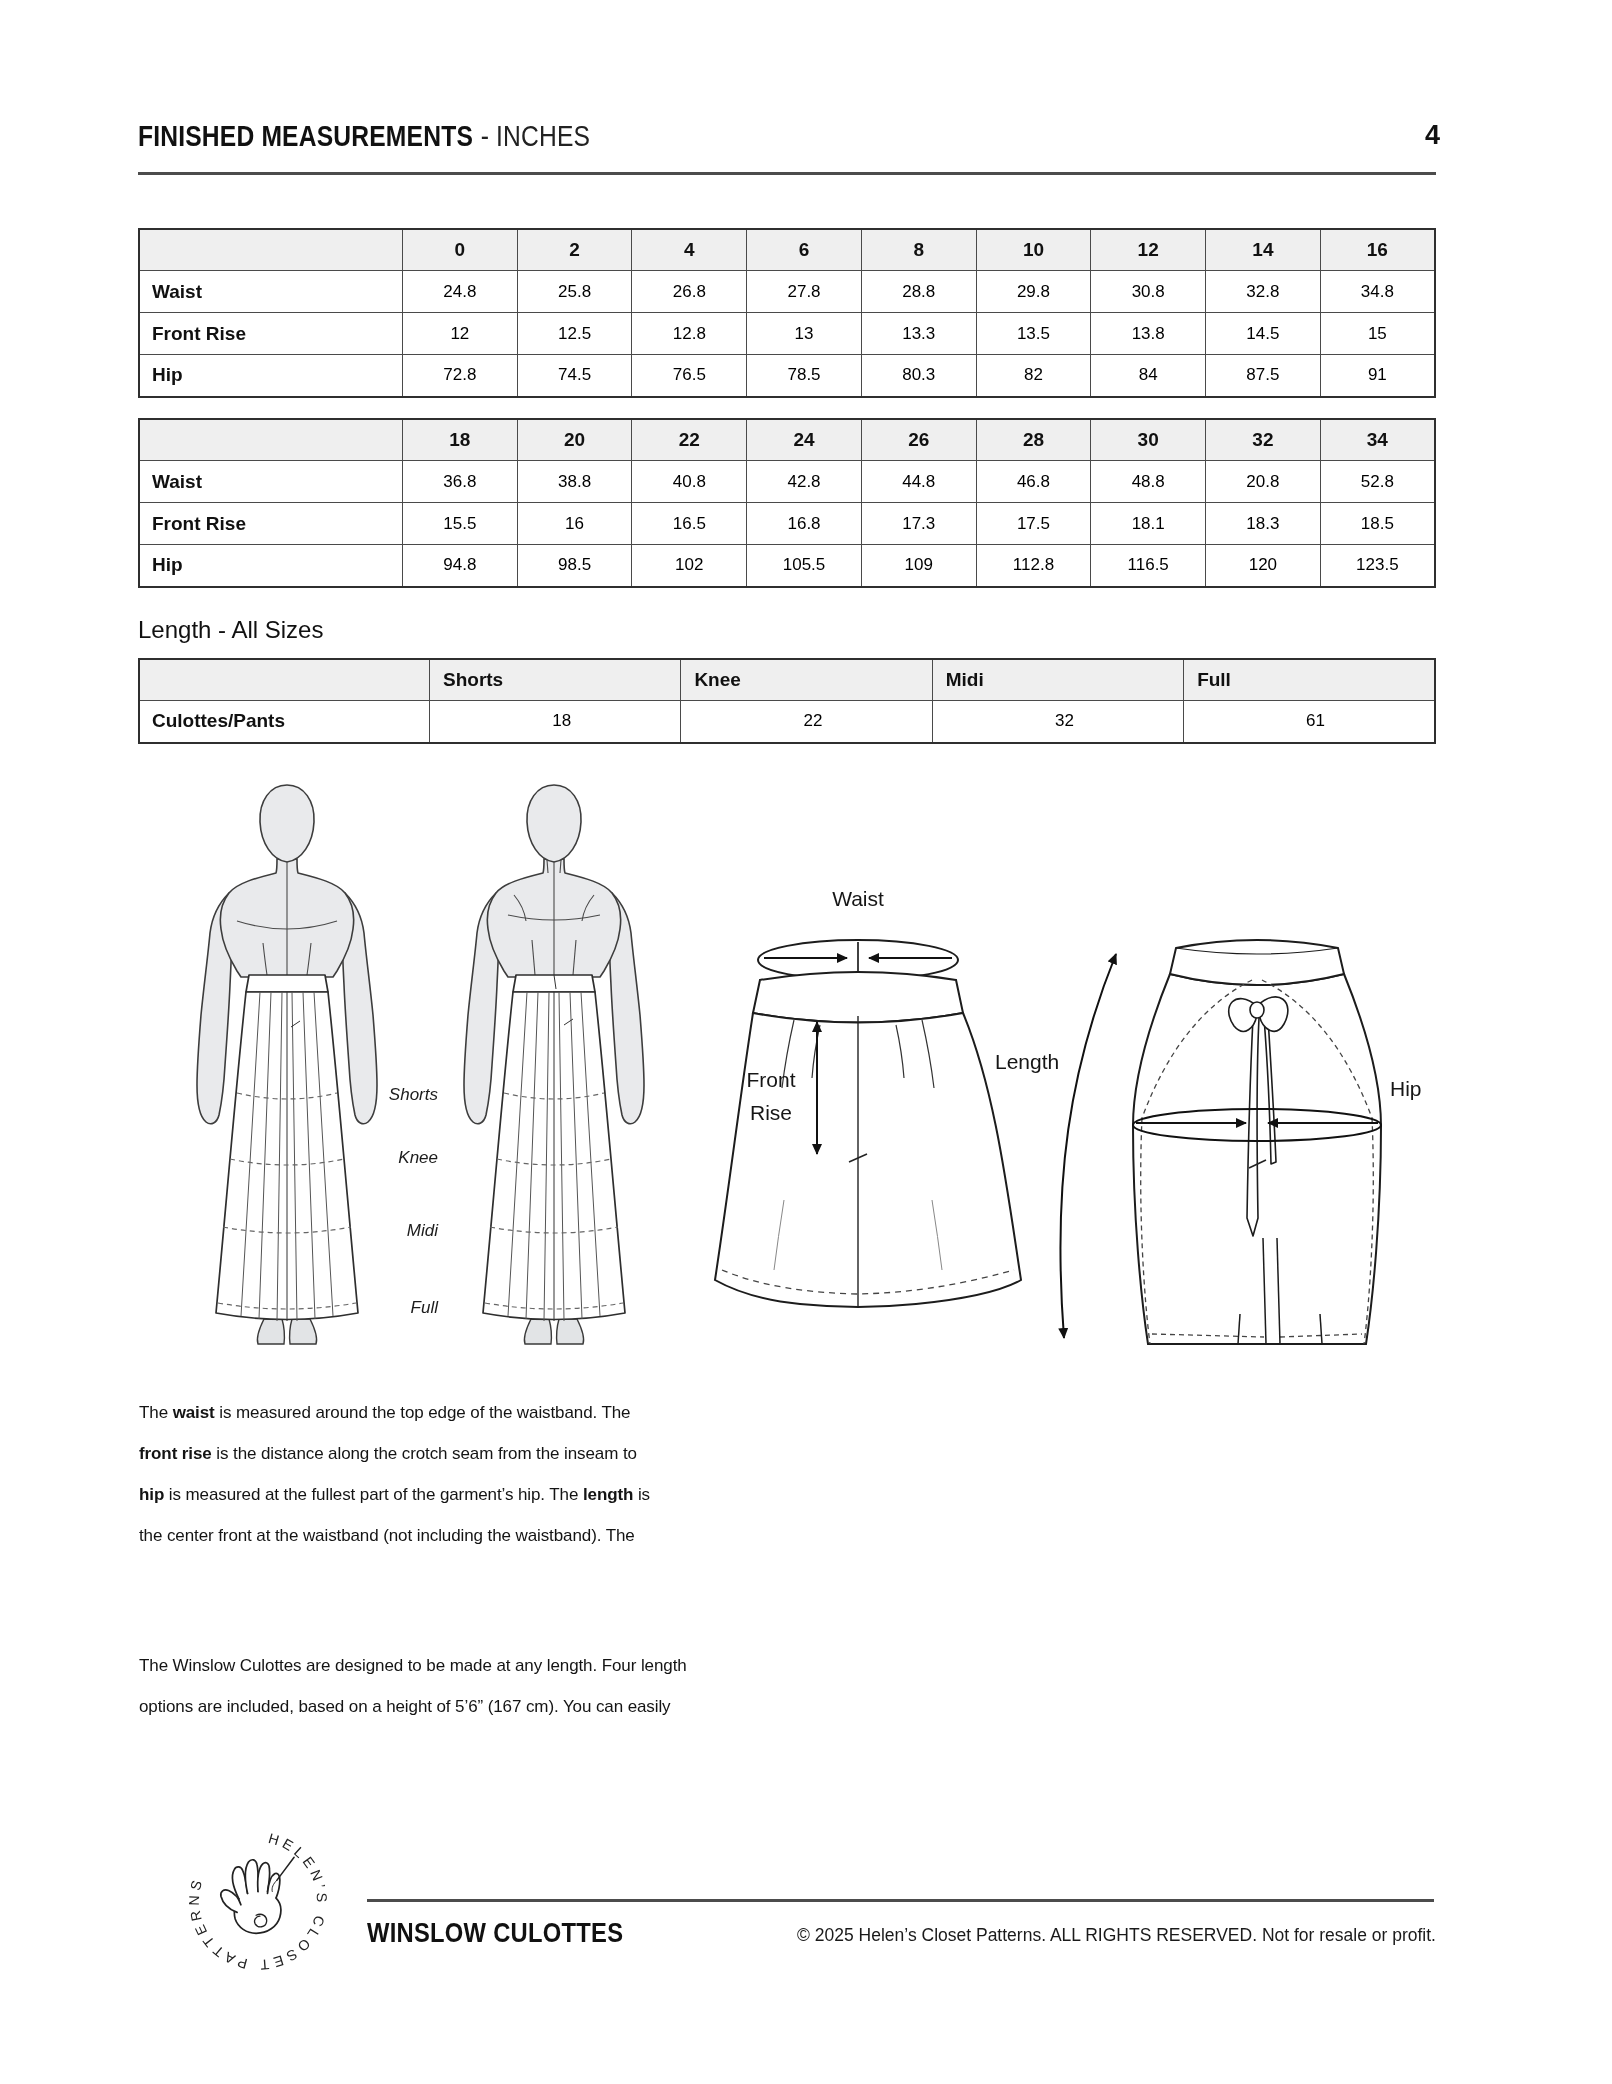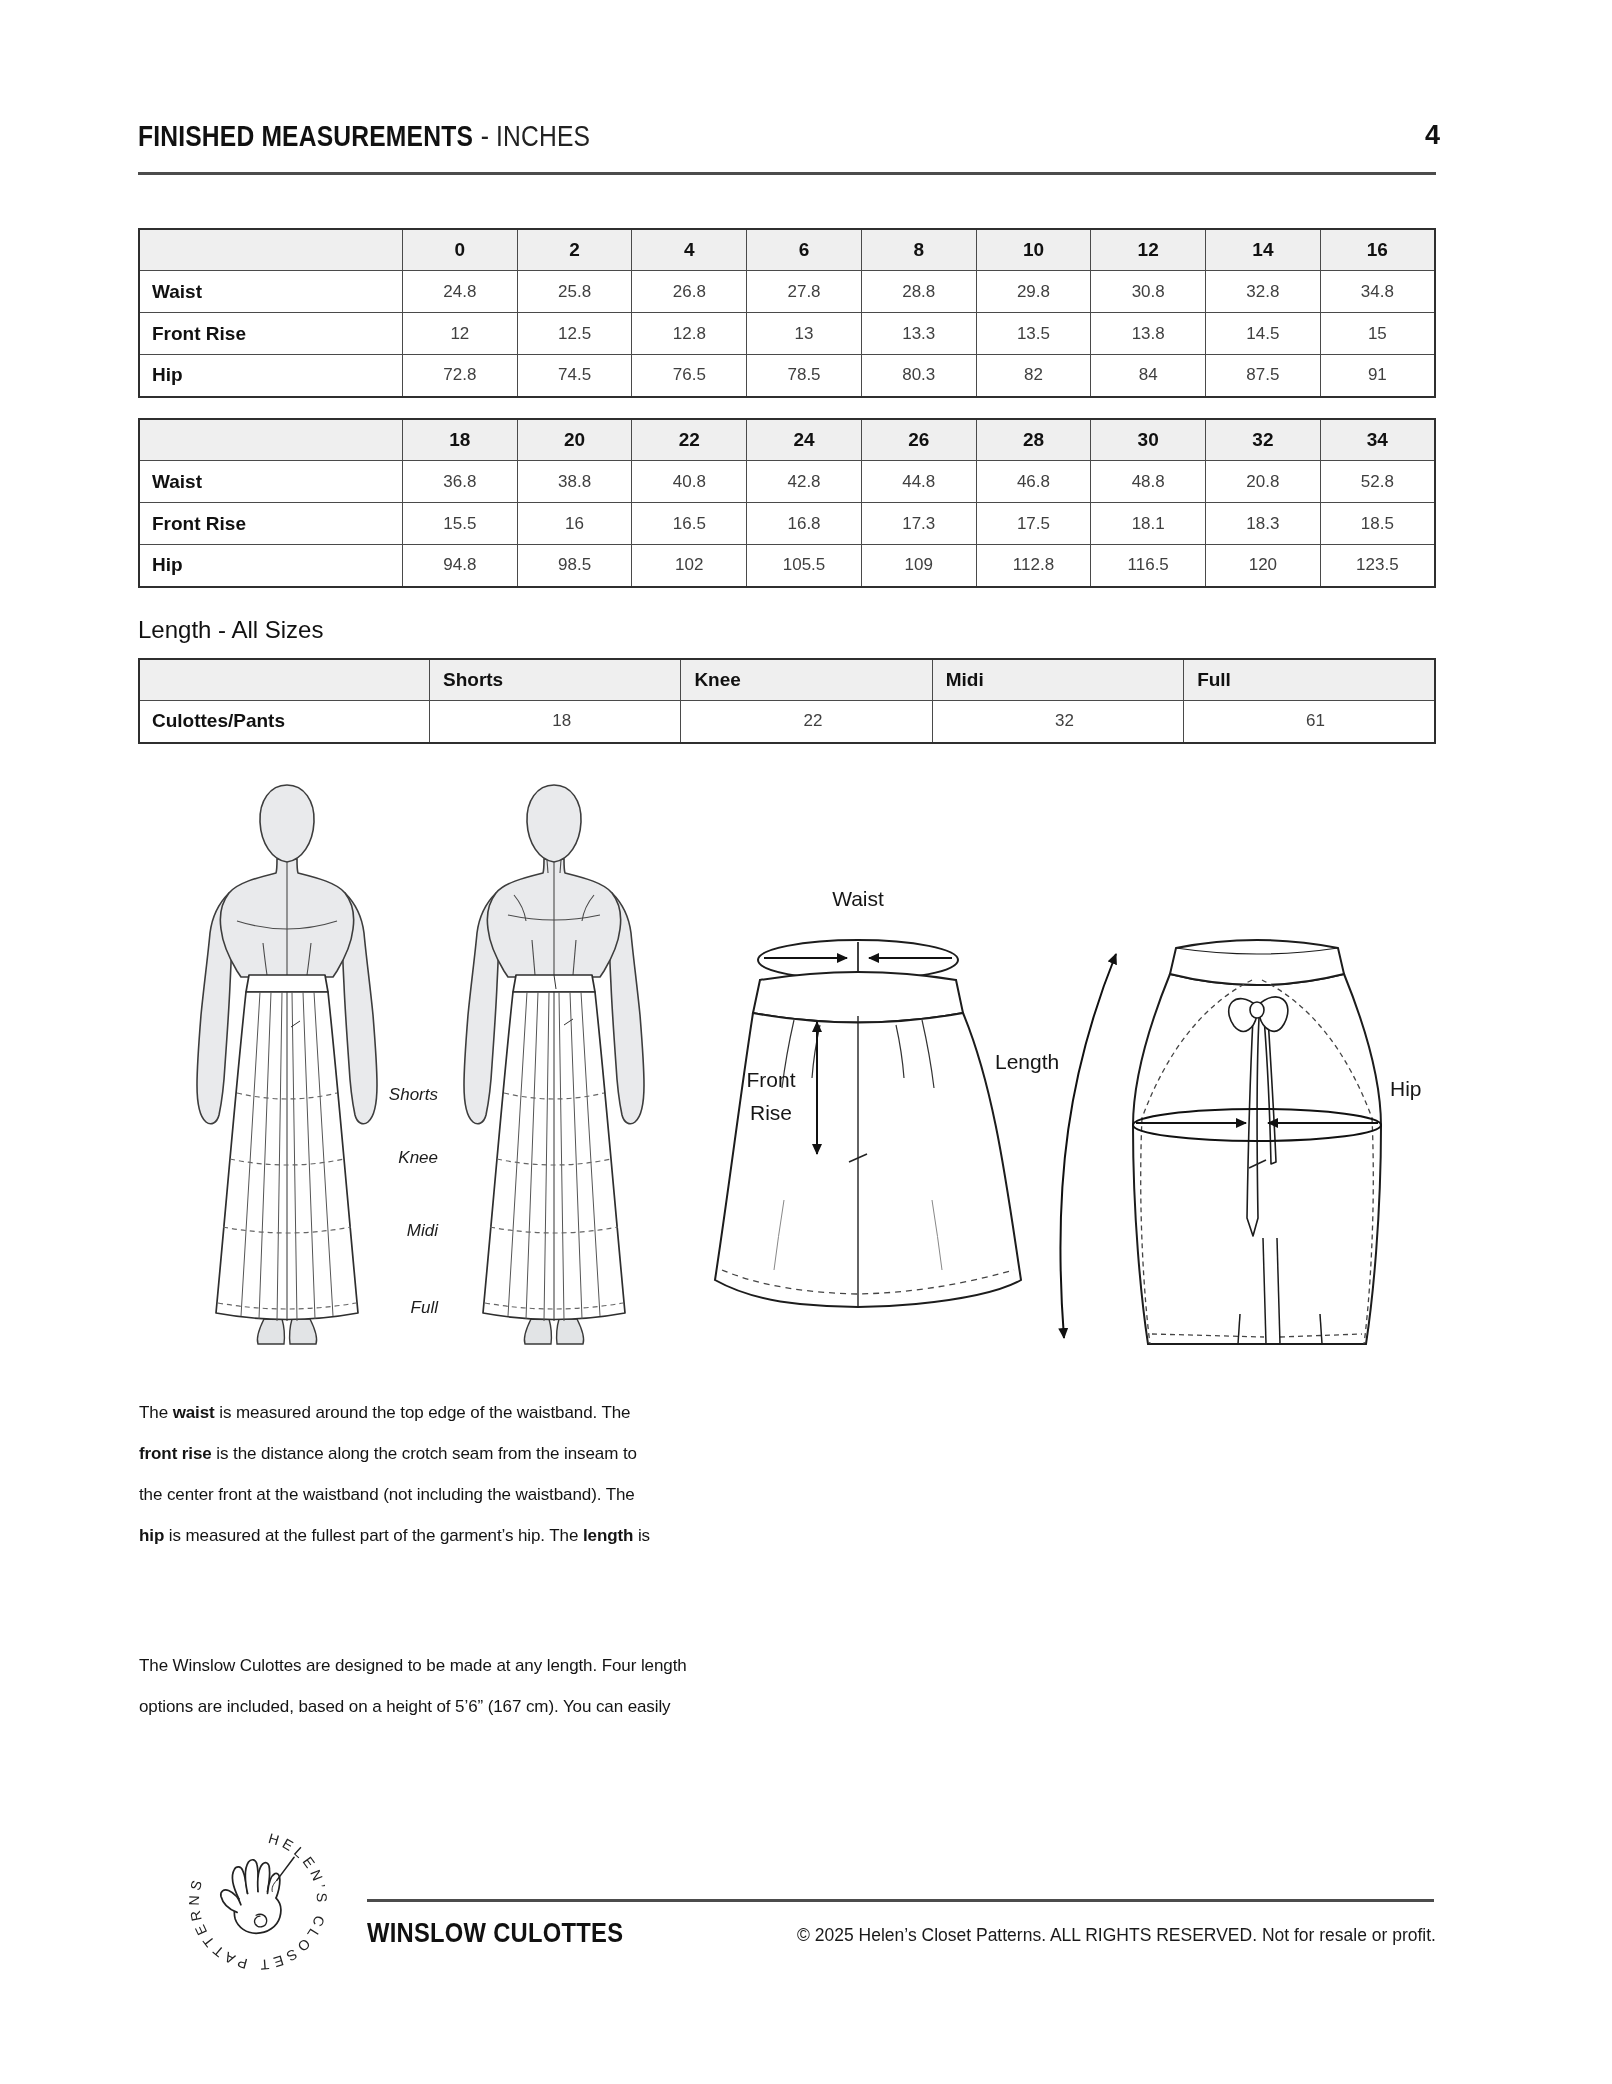--- a/index.html
+++ b/index.html
@@ -13,21 +13,21 @@
   .page-num{position:absolute;right:172px;top:120px;font-size:27px;font-weight:700;}
   .title-rule{position:absolute;left:138px;top:172px;width:1298px;height:3px;background:#4c4c4c;}
 
   
   table.tbl{position:absolute;left:138px;width:1298px;border-collapse:collapse;table-layout:fixed;
             border:2px solid #2f2f2f;}
   table.tbl th,table.tbl td{border:1.5px solid #4a4a4a;padding:0;}
   table.tbl thead th{background:#efefef;font-size:19px;font-weight:700;height:40px;}
   table.tbl tbody tr{height:42px;}
   table.tbl td.lab{font-weight:700;font-size:19px;text-align:left;padding-left:12px;}
-  table.tbl td.val{font-size:17px;color:#404040;text-align:center;}
+  table.tbl td.val{font-size:17px;color:#000000;text-align:center;}
   .t1{top:228px;} .t2{top:418px;}
   .t12 thead th:first-child{width:262px;}
   .t3{top:658px;}
   .t3 thead th{text-align:left;padding-left:13px;height:44px;}
   .t3 thead th:first-child{width:276px;}
   .t3 tbody tr{height:46px;padding-left:24px;}
   .t3 td.val{text-align:left;padding-left:13px;color:#333;}
   .len-h{position:absolute;left:138px;top:616px;font-size:24px;font-weight:400;}
 
   
@@ -356,22 +356,22 @@
 
     <div class="dia-label" id="lbl-waist">Waist</div>
     <div class="dia-label" id="lbl-fr">Front Rise</div>
     <div class="dia-label" id="lbl-len">Length</div>
     <div class="dia-label" id="lbl-hip">Hip</div>
   </div>
 
   <div class="copy" id="p1">
       <div><span>The </span><span class="b">waist</span><span> is measured around the top edge of the waistband. The</span></div>
       <div><span class="b">front rise</span><span> is the distance along the crotch seam from the inseam to</span></div>
+      <div><span class="b">hip</span><span> is measured at the fullest part of the garment’s hip. The </span><span class="b">length</span><span> is</span></div>
       <div><span>the center front at the waistband (not including the waistband). The</span></div>
-      <div><span class="b">hip</span><span> is measured at the fullest part of the garment’s hip. The </span><span class="b">length</span><span> is</span></div>
     </div>
   <div class="copy" id="p2">
       <div><span>The Winslow Culottes are designed to be made at any length. Four length</span></div>
       <div><span>options are included, based on a height of 5’6” (167 cm). You can easily</span></div>
     </div>
 
   <svg id="logo" width="152" height="152" viewBox="0 0 160 160">
     <defs>
         <path id="lc" d="M80,18 a62,62 0 1 1 -0.01,0" fill="none"></path>
       </defs>

